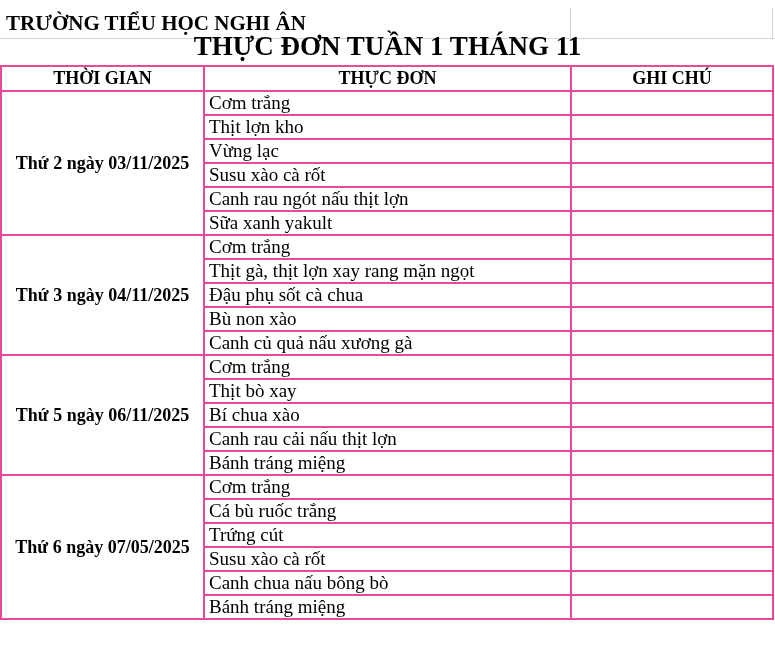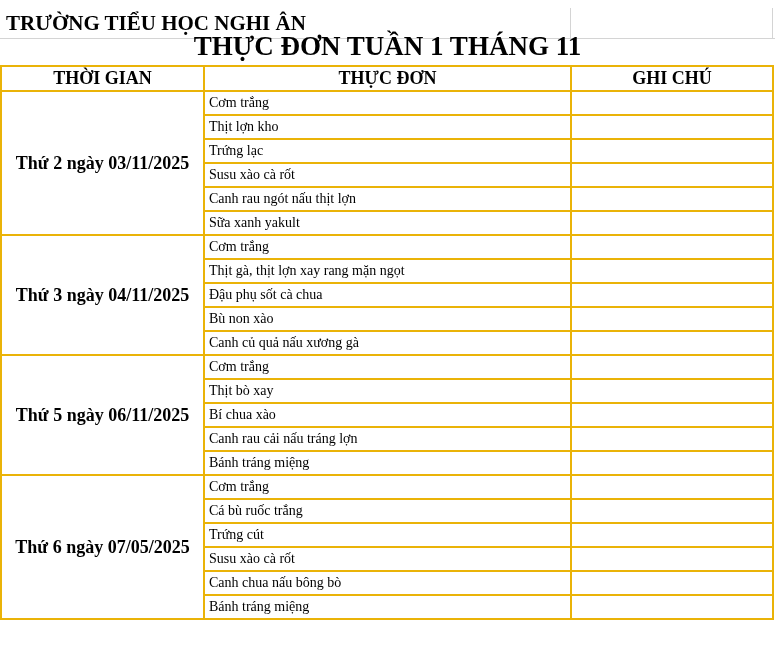--- a/index.html
+++ b/index.html
@@ -6,24 +6,24 @@
   body { width:775px; height:662px; overflow:hidden; position:relative;
          font-family:"Liberation Serif", "DejaVu Serif", serif; color:#000; }
   .top { position:absolute; left:0; top:8px; width:775px; height:30px; }
   .school { position:absolute; left:6px; top:3px; font-size:21px; font-weight:bold; }
   .gl-v { position:absolute; top:0; height:30px; width:1px; background:#d4d4d4; left:570px; }
   .gl-v2 { position:absolute; top:0; height:30px; width:1px; background:#d4d4d4; left:772px; }
   .gl-h { position:absolute; left:0; width:775px; top:30px; height:1px; background:#d4d4d4; }
   .title { position:absolute; left:0; top:29px; width:775px; height:34px; text-align:center;
            font-size:27px; font-weight:bold; line-height:34px; }
   table { position:absolute; left:0; top:65px; border-collapse:collapse; table-layout:fixed; }
-  td, th { border:2px solid #eab308; padding:0; }
+  td, th { border:2px solid #ec4899; padding:0; }
   th { height:23px; font-size:18px; font-weight:bold; text-align:center; }
   td.day { font-weight:bold; font-size:18px; text-align:center; vertical-align:middle; white-space:nowrap;border-radius:15px; }
-  td.dish { font-size:14px; height:22px; padding-left:4px; white-space:nowrap; line-height:22px; vertical-align:bottom; }
+  td.dish { font-size:19px; height:22px; padding-left:4px; white-space:nowrap; line-height:22px; vertical-align:bottom; }
   td.note { }
 </style>
 </head>
 <body>
 
 <div class="top">
   <div class="school">TRƯỜNG TIỂU HỌC NGHI ÂN</div>
   <div class="gl-v"></div>
   <div class="gl-v2"></div>
   <div class="gl-h"></div>
@@ -47,21 +47,21 @@
       <tr>
         <td class="day" rowspan="6">Thứ 2 ngày 03/11/2025</td>
         <td class="dish">Cơm trắng</td>
         <td class="note"></td>
       </tr>
       <tr>
         <td class="dish">Thịt lợn kho</td>
         <td class="note"></td>
       </tr>
       <tr>
-        <td class="dish">Trứng lạc</td>
+        <td class="dish">Vừng lạc</td>
         <td class="note"></td>
       </tr>
       <tr>
         <td class="dish">Susu xào cà rốt</td>
         <td class="note"></td>
       </tr>
       <tr>
         <td class="dish">Canh rau ngót nấu thịt lợn</td>
         <td class="note"></td>
       </tr>
@@ -97,21 +97,21 @@
       </tr>
       <tr>
         <td class="dish">Thịt bò xay</td>
         <td class="note"></td>
       </tr>
       <tr>
         <td class="dish">Bí chua xào</td>
         <td class="note"></td>
       </tr>
       <tr>
-        <td class="dish">Canh rau cải nấu tráng lợn</td>
+        <td class="dish">Canh rau cải nấu thịt lợn</td>
         <td class="note"></td>
       </tr>
       <tr>
         <td class="dish">Bánh tráng miệng</td>
         <td class="note"></td>
       </tr>
       <tr>
         <td class="day" rowspan="6">Thứ 6 ngày 07/05/2025</td>
         <td class="dish">Cơm trắng</td>
         <td class="note"></td>

